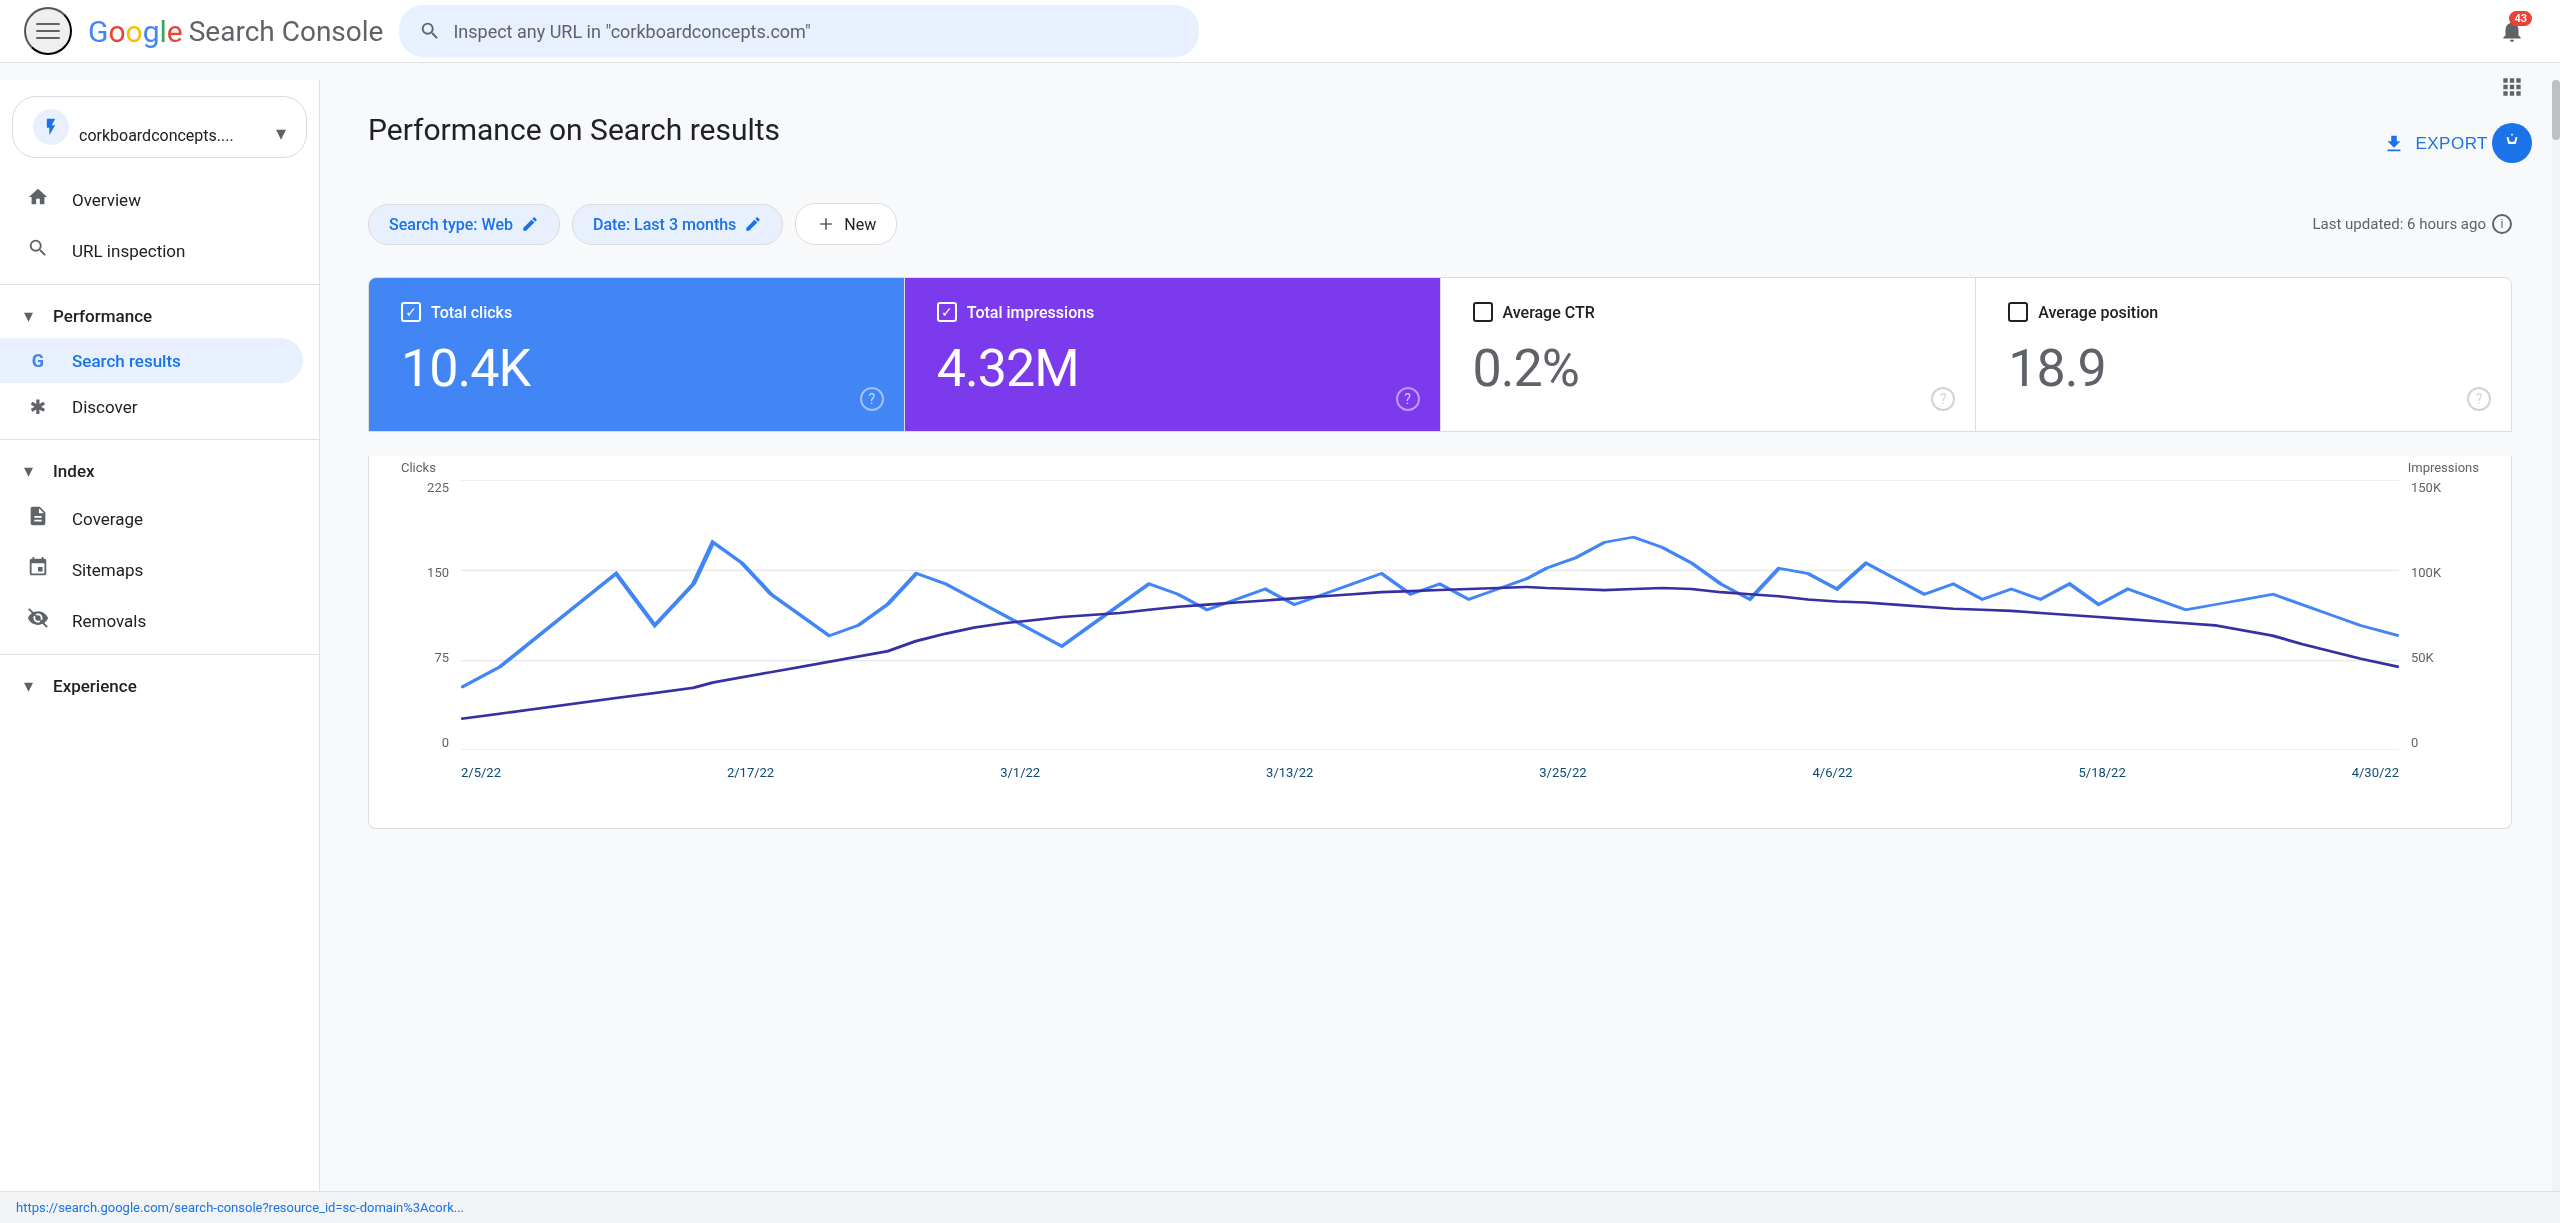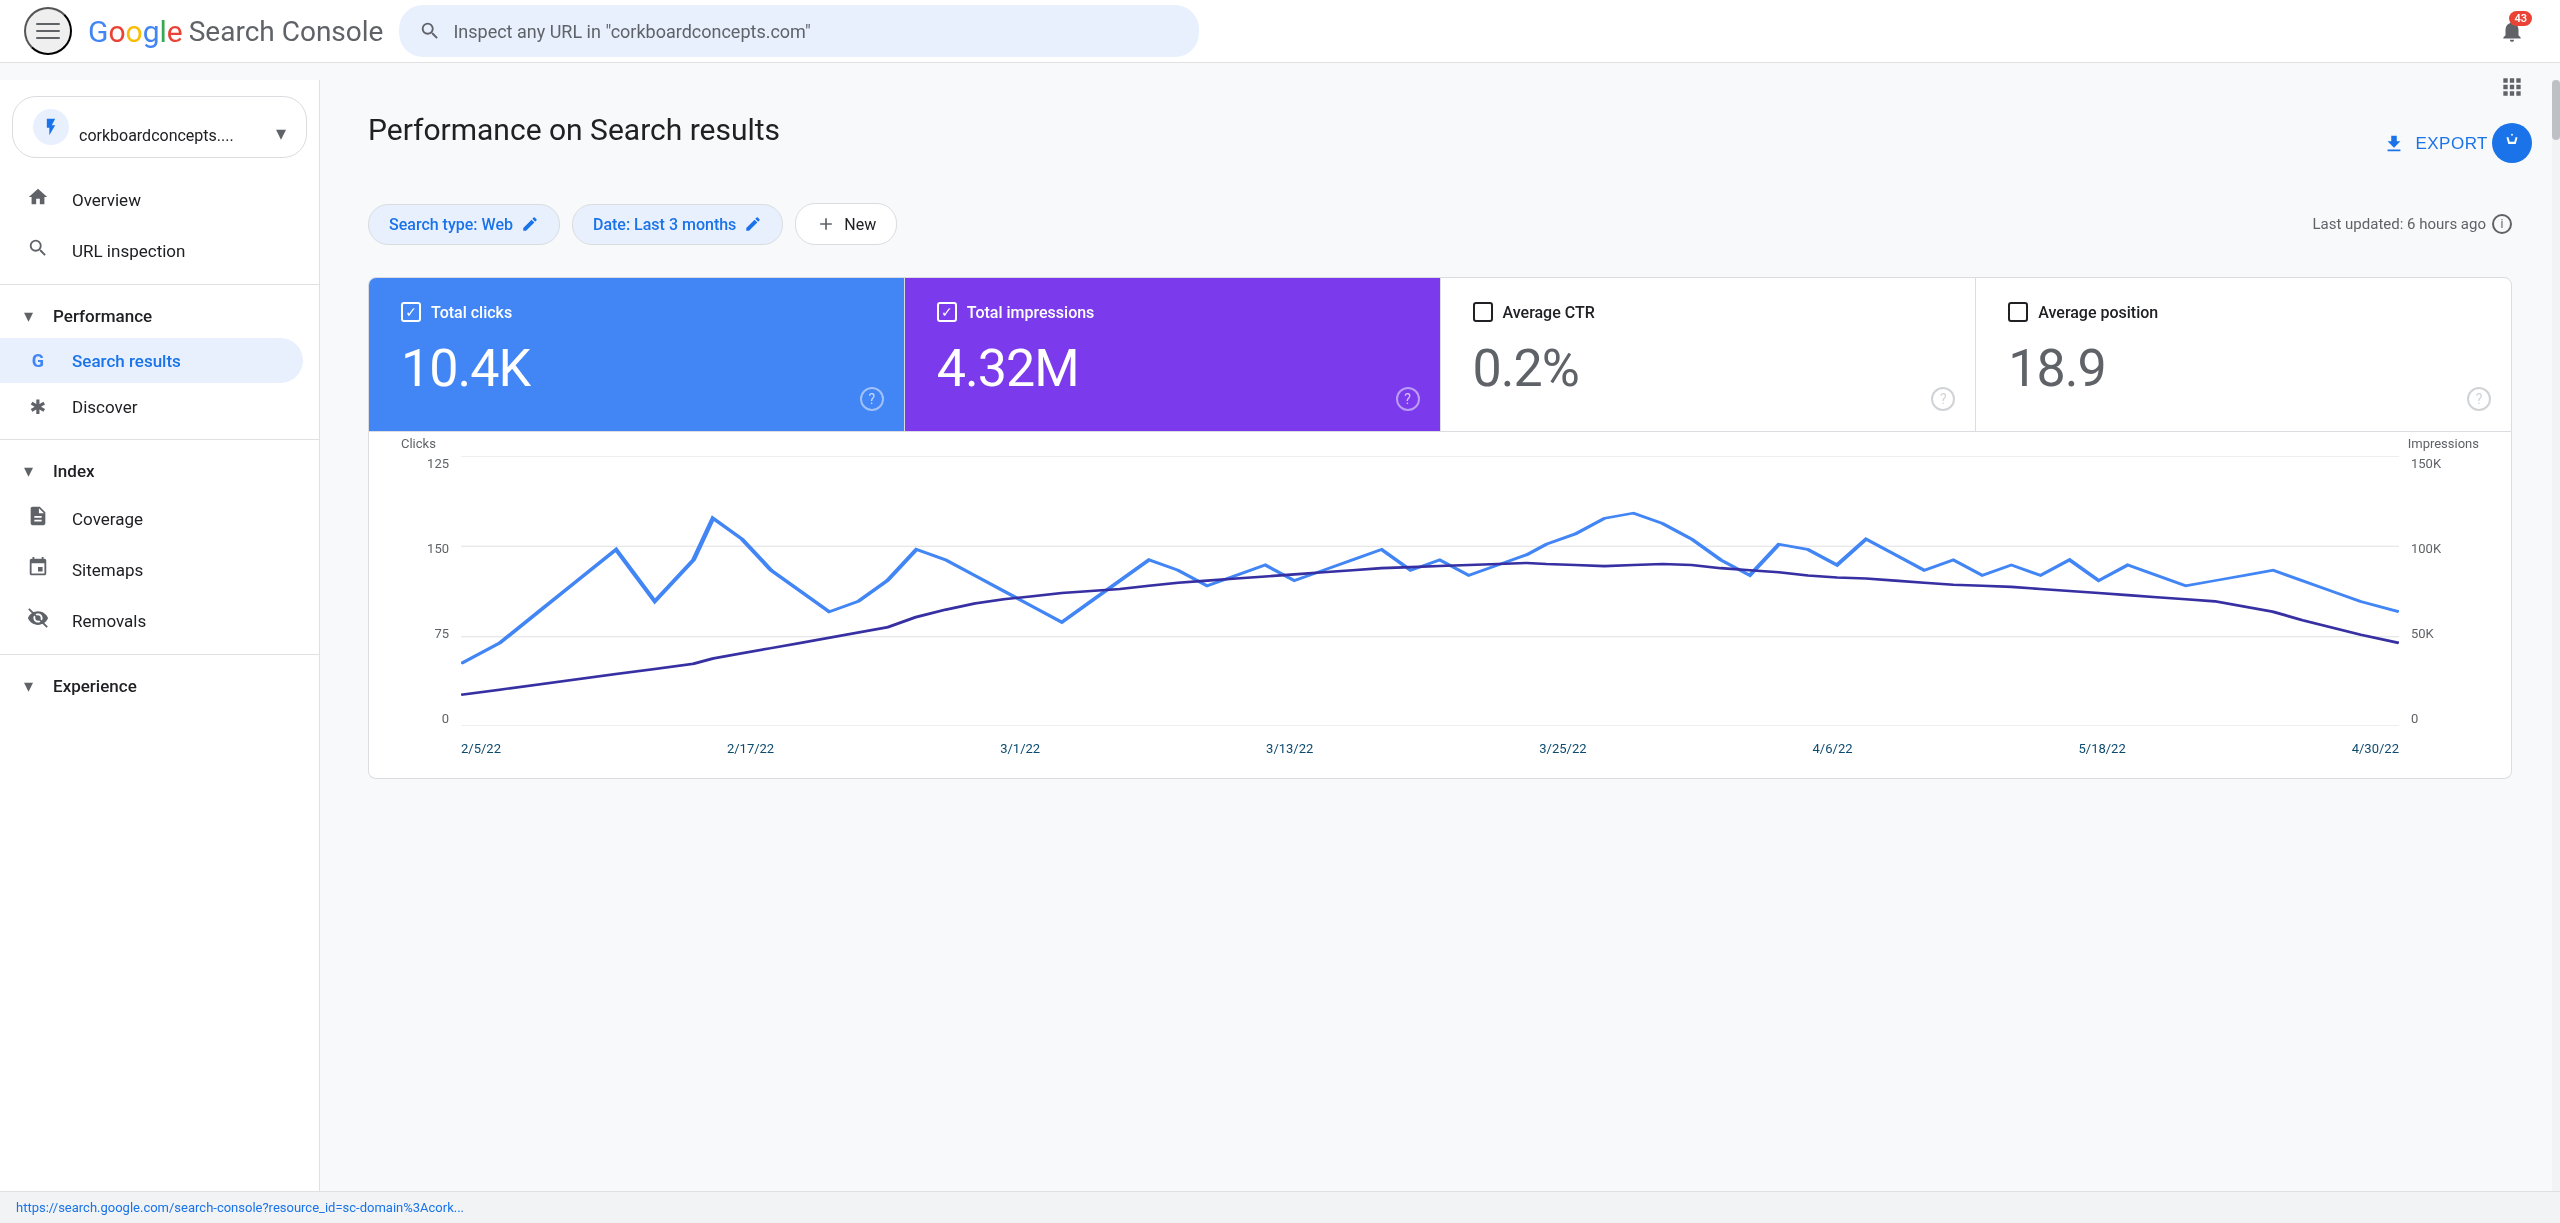--- a/index.html
+++ b/index.html
@@ -315,21 +315,22 @@
     }
     .metric-card.blue-bg .metric-help { border-color: rgba(255,255,255,0.7); color: white; }
     .metric-card.purple-bg .metric-help { border-color: rgba(255,255,255,0.7); color: white; }
 
     
     .chart-container {
       background: #fff;
       border: 1px solid #dadce0;
       border-top: none;
       border-radius: 0 0 8px 8px;
-      padding: 24px 32px 22px;
+      padding: 24px 32px 48px;
+      margin-top: 24px;
     }
     .chart-wrapper {
       position: relative;
       height: 300px;
     }
     .chart-y-labels-left {
       position: absolute;
       left: 0; top: 0; bottom: 30px;
       display: flex;
       flex-direction: column;
@@ -644,21 +645,21 @@
       </div>
     </div>
 
     <div class="chart-container">
       <div class="chart-wrapper">
 
         <div style="position:absolute;left:0;top:-20px;font-size:13px;color:#5f6368;">Clicks</div>
         <div style="position:absolute;right:0;top:-20px;font-size:13px;color:#5f6368;text-align:right;">Impressions</div>
 
         <div class="chart-y-labels-left">
-          <span>125</span>
+          <span>225</span>
           <span>150</span>
           <span>75</span>
           <span>0</span>
         </div>
 
         <div class="chart-y-labels-right">
           <span>150K</span>
           <span>100K</span>
           <span>50K</span>
           <span>0</span>

